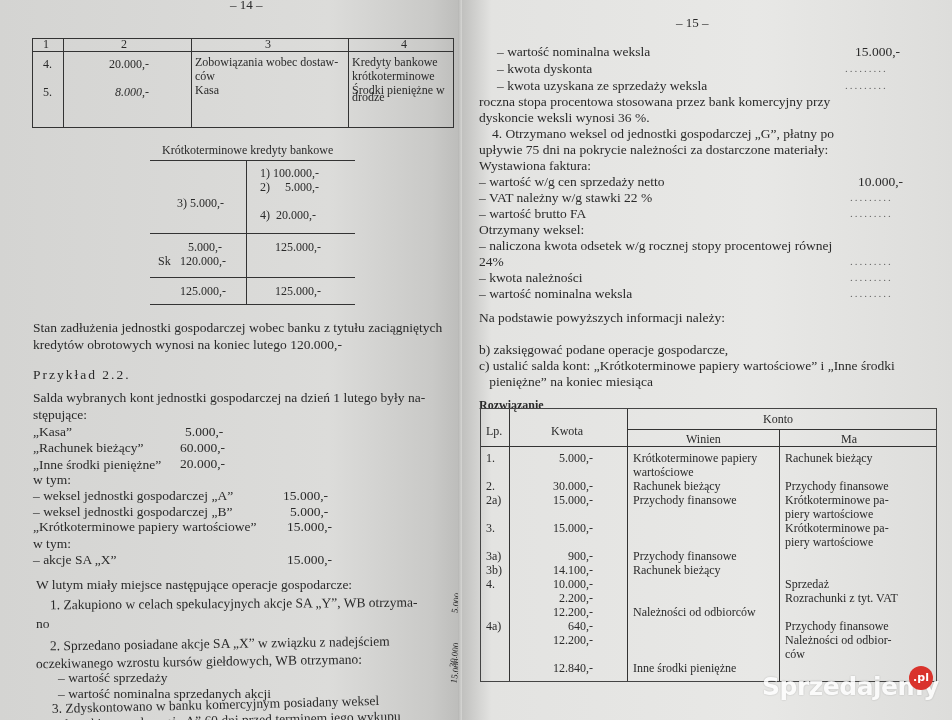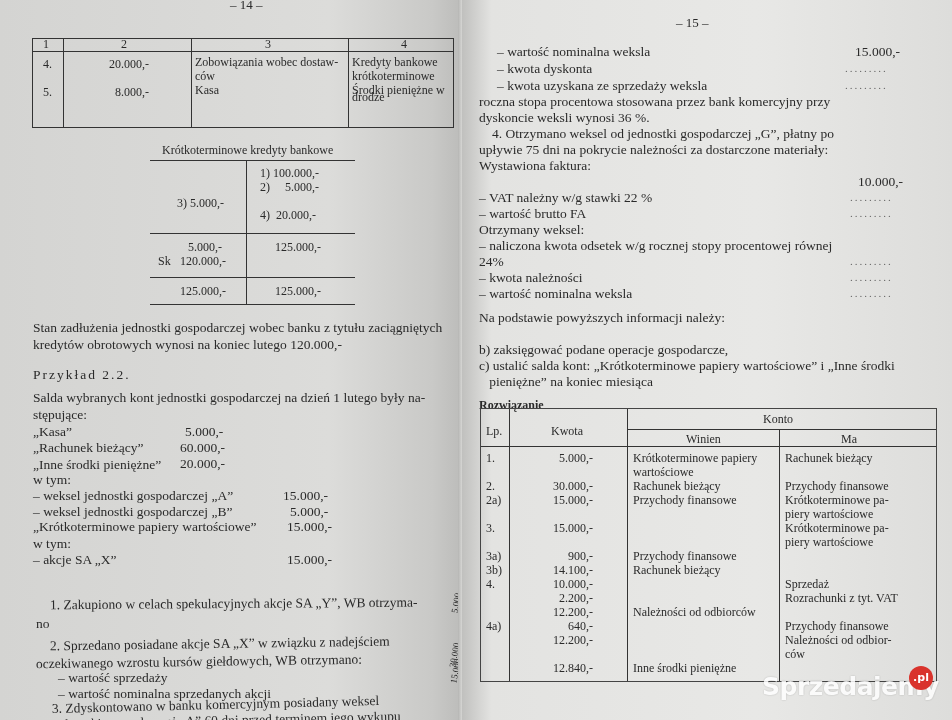--- a/index.html
+++ b/index.html
@@ -69,21 +69,21 @@
     <div class="abs ts" style="left:368px;top:-2px;">4</div>
 
     <div class="abs ts" style="left:10px;top:18px;">4.</div>
     <div class="abs ts" style="left:76px;top:18px;">20.000,-</div>
     <div class="abs ts" style="left:162px;top:16px;">Zobowiązania wobec dostaw-</div>
     <div class="abs ts" style="left:162px;top:30px;">ców</div>
     <div class="abs ts" style="left:319px;top:16px;">Kredyty bankowe</div>
     <div class="abs ts" style="left:319px;top:30px;">krótkoterminowe</div>
 
     <div class="abs ts" style="left:10px;top:46px;">5.</div>
-    <div class="abs ts" style="left:82px;top:46px;">8.000,-</div>
+    <div class="abs ts" style="left:82px;top:46px;font-style:italic;">8.000,-</div>
     <div class="abs ts" style="left:162px;top:44px;">Kasa</div>
     <div class="abs ts" style="left:319px;top:44px;">Środki pieniężne w</div>
     <div class="abs ts" style="left:319px;top:51px;">drodze</div>
   </div>
 
   <div class="tacc">
     <div class="abs ts" style="left:12px;top:3px;">Krótkoterminowe kredyty bankowe</div>
     <div class="abs" style="left:0;top:20px;width:205px;border-top:1.5px solid #333;"></div>
     <div class="abs" style="left:96px;top:20px;height:145px;border-left:1.5px solid #333;"></div>
     <div class="abs" style="left:0;top:93px;width:205px;border-top:1.5px solid #333;"></div>
@@ -122,20 +122,21 @@
   <div class="abs t" style="left:33px;top:488px;">– weksel jednostki gospodarczej „A”</div>
   <div class="abs t" style="left:283px;top:488px;">15.000,-</div>
   <div class="abs t" style="left:33px;top:504px;">– weksel jednostki gospodarczej „B”</div>
   <div class="abs t" style="left:290px;top:504px;">5.000,-</div>
   <div class="abs t" style="left:33px;top:519px;">„Krótkoterminowe papiery wartościowe”</div>
   <div class="abs t" style="left:287px;top:519px;">15.000,-</div>
   <div class="abs t" style="left:33px;top:536px;">w tym:</div>
   <div class="abs t" style="left:33px;top:552px;">– akcje SA „X”</div>
   <div class="abs t" style="left:287px;top:552px;">15.000,-</div>
 
+  <div class="abs t" style="left:36px;top:577px;">W lutym miały miejsce następujące operacje gospodarcze:</div>
   <div class="abs t" style="left:50px;top:596px;transform:rotate(-0.4deg);">1. Zakupiono w celach spekulacyjnych akcje SA „Y”, WB otrzyma-</div>
   <div class="abs t" style="left:36px;top:616px;">no</div>
   <div class="abs" style="left:446px;top:598px;font-size:9px;transform:rotate(-80deg);">5.000</div>
 
   <div class="abs t" style="left:50px;top:636px;transform:rotate(-0.8deg);">2. Sprzedano posiadane akcje SA „X” w związku z nadejściem</div>
   <div class="abs t" style="left:36px;top:654px;transform:rotate(-0.8deg);">oczekiwanego wzrostu kursów giełdowych, WB otrzymano:</div>
   <div class="abs" style="left:442px;top:650px;font-size:9px;transform:rotate(-80deg);">30.000</div>
   <div class="abs t" style="left:58px;top:670px;">– wartość sprzedaży</div>
   <div class="abs" style="left:443px;top:666px;font-size:9px;transform:rotate(-80deg);">15.000</div>
   <div class="abs t" style="left:58px;top:686px;">– wartość nominalna sprzedanych akcji</div>
@@ -155,20 +156,21 @@
   <div class="abs t" style="left:35px;top:78px;">– kwota uzyskana ze sprzedaży weksla</div>
   <div class="abs dots" style="left:383px;top:79px;">.........</div>
 
   <div class="abs t" style="left:17px;top:94px;">roczna stopa procentowa stosowana przez bank komercyjny przy</div>
   <div class="abs t" style="left:17px;top:110px;">dyskoncie weksli wynosi 36 %.</div>
 
   <div class="abs t" style="left:30px;top:126px;">4. Otrzymano weksel od jednostki gospodarczej „G”, płatny po</div>
   <div class="abs t" style="left:17px;top:142px;">upływie 75 dni na pokrycie należności za dostarczone materiały:</div>
 
   <div class="abs t" style="left:17px;top:158px;">Wystawiona faktura:</div>
+  <div class="abs t" style="left:17px;top:174px;">– wartość w/g cen sprzedaży netto</div>
   <div class="abs t" style="left:396px;top:174px;">10.000,-</div>
   <div class="abs t" style="left:17px;top:190px;">– VAT należny w/g stawki 22 %</div>
   <div class="abs dots" style="left:388px;top:191px;">.........</div>
   <div class="abs t" style="left:17px;top:206px;">– wartość brutto FA</div>
   <div class="abs dots" style="left:388px;top:207px;">.........</div>
 
   <div class="abs t" style="left:17px;top:222px;">Otrzymany weksel:</div>
   <div class="abs t" style="left:17px;top:238px;">– naliczona kwota odsetek w/g rocznej stopy procentowej równej</div>
   <div class="abs t" style="left:17px;top:254px;">24%</div>
   <div class="abs dots" style="left:388px;top:255px;">.........</div>

